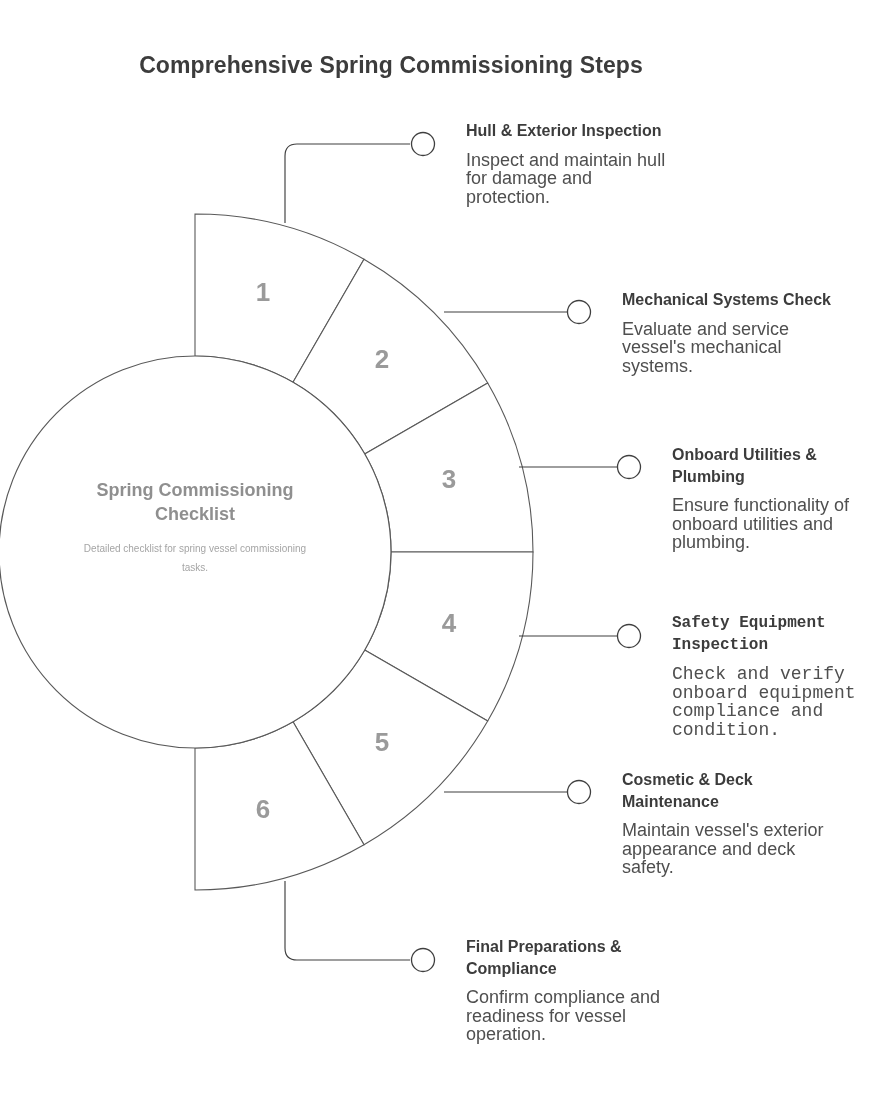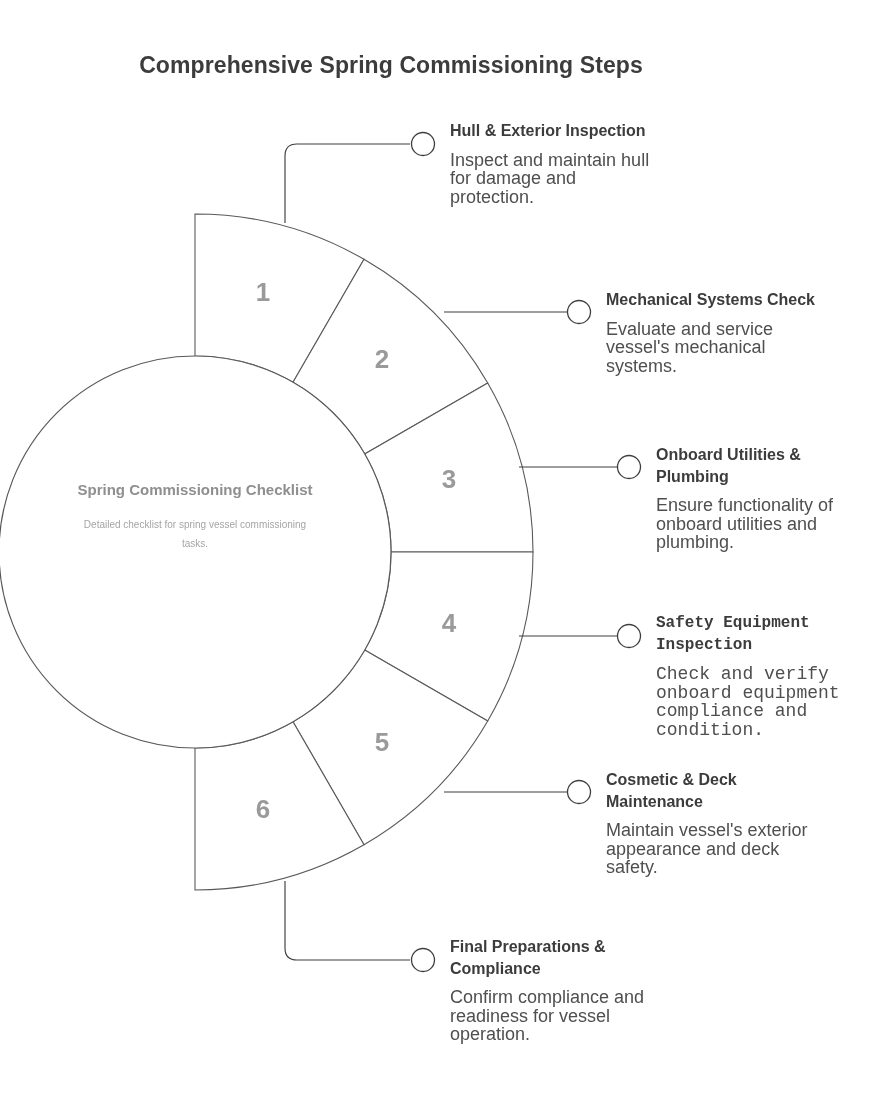--- a/index.html
+++ b/index.html
@@ -66,34 +66,35 @@
     dominant-baseline: middle;
   }
   .hub-wrap {
     position: absolute;
     left: 75px;
     top: 478px;
     width: 240px;
     text-align: center;
   }
   .hub-title {
-    font-size: 15px;
+    font-size: 18px;
     font-weight: bold;
     color: #8f8f8f;
     line-height: 24px;
   }
   .hub-sub {
     margin-top: 14px;
     font-size: 10px;
     color: #a5a5a5;
     line-height: 18.5px;
   }
   .step-label {
     position: absolute;
     width: 215px;
+    margin-left: 16px;
   }
   .step-heading {
     font-size: 16px;
     font-weight: bold;
     color: #3c3c3c;
     line-height: 21.5px;
   }
   .step-desc {
     margin-top: 9px;
     font-size: 18px;

